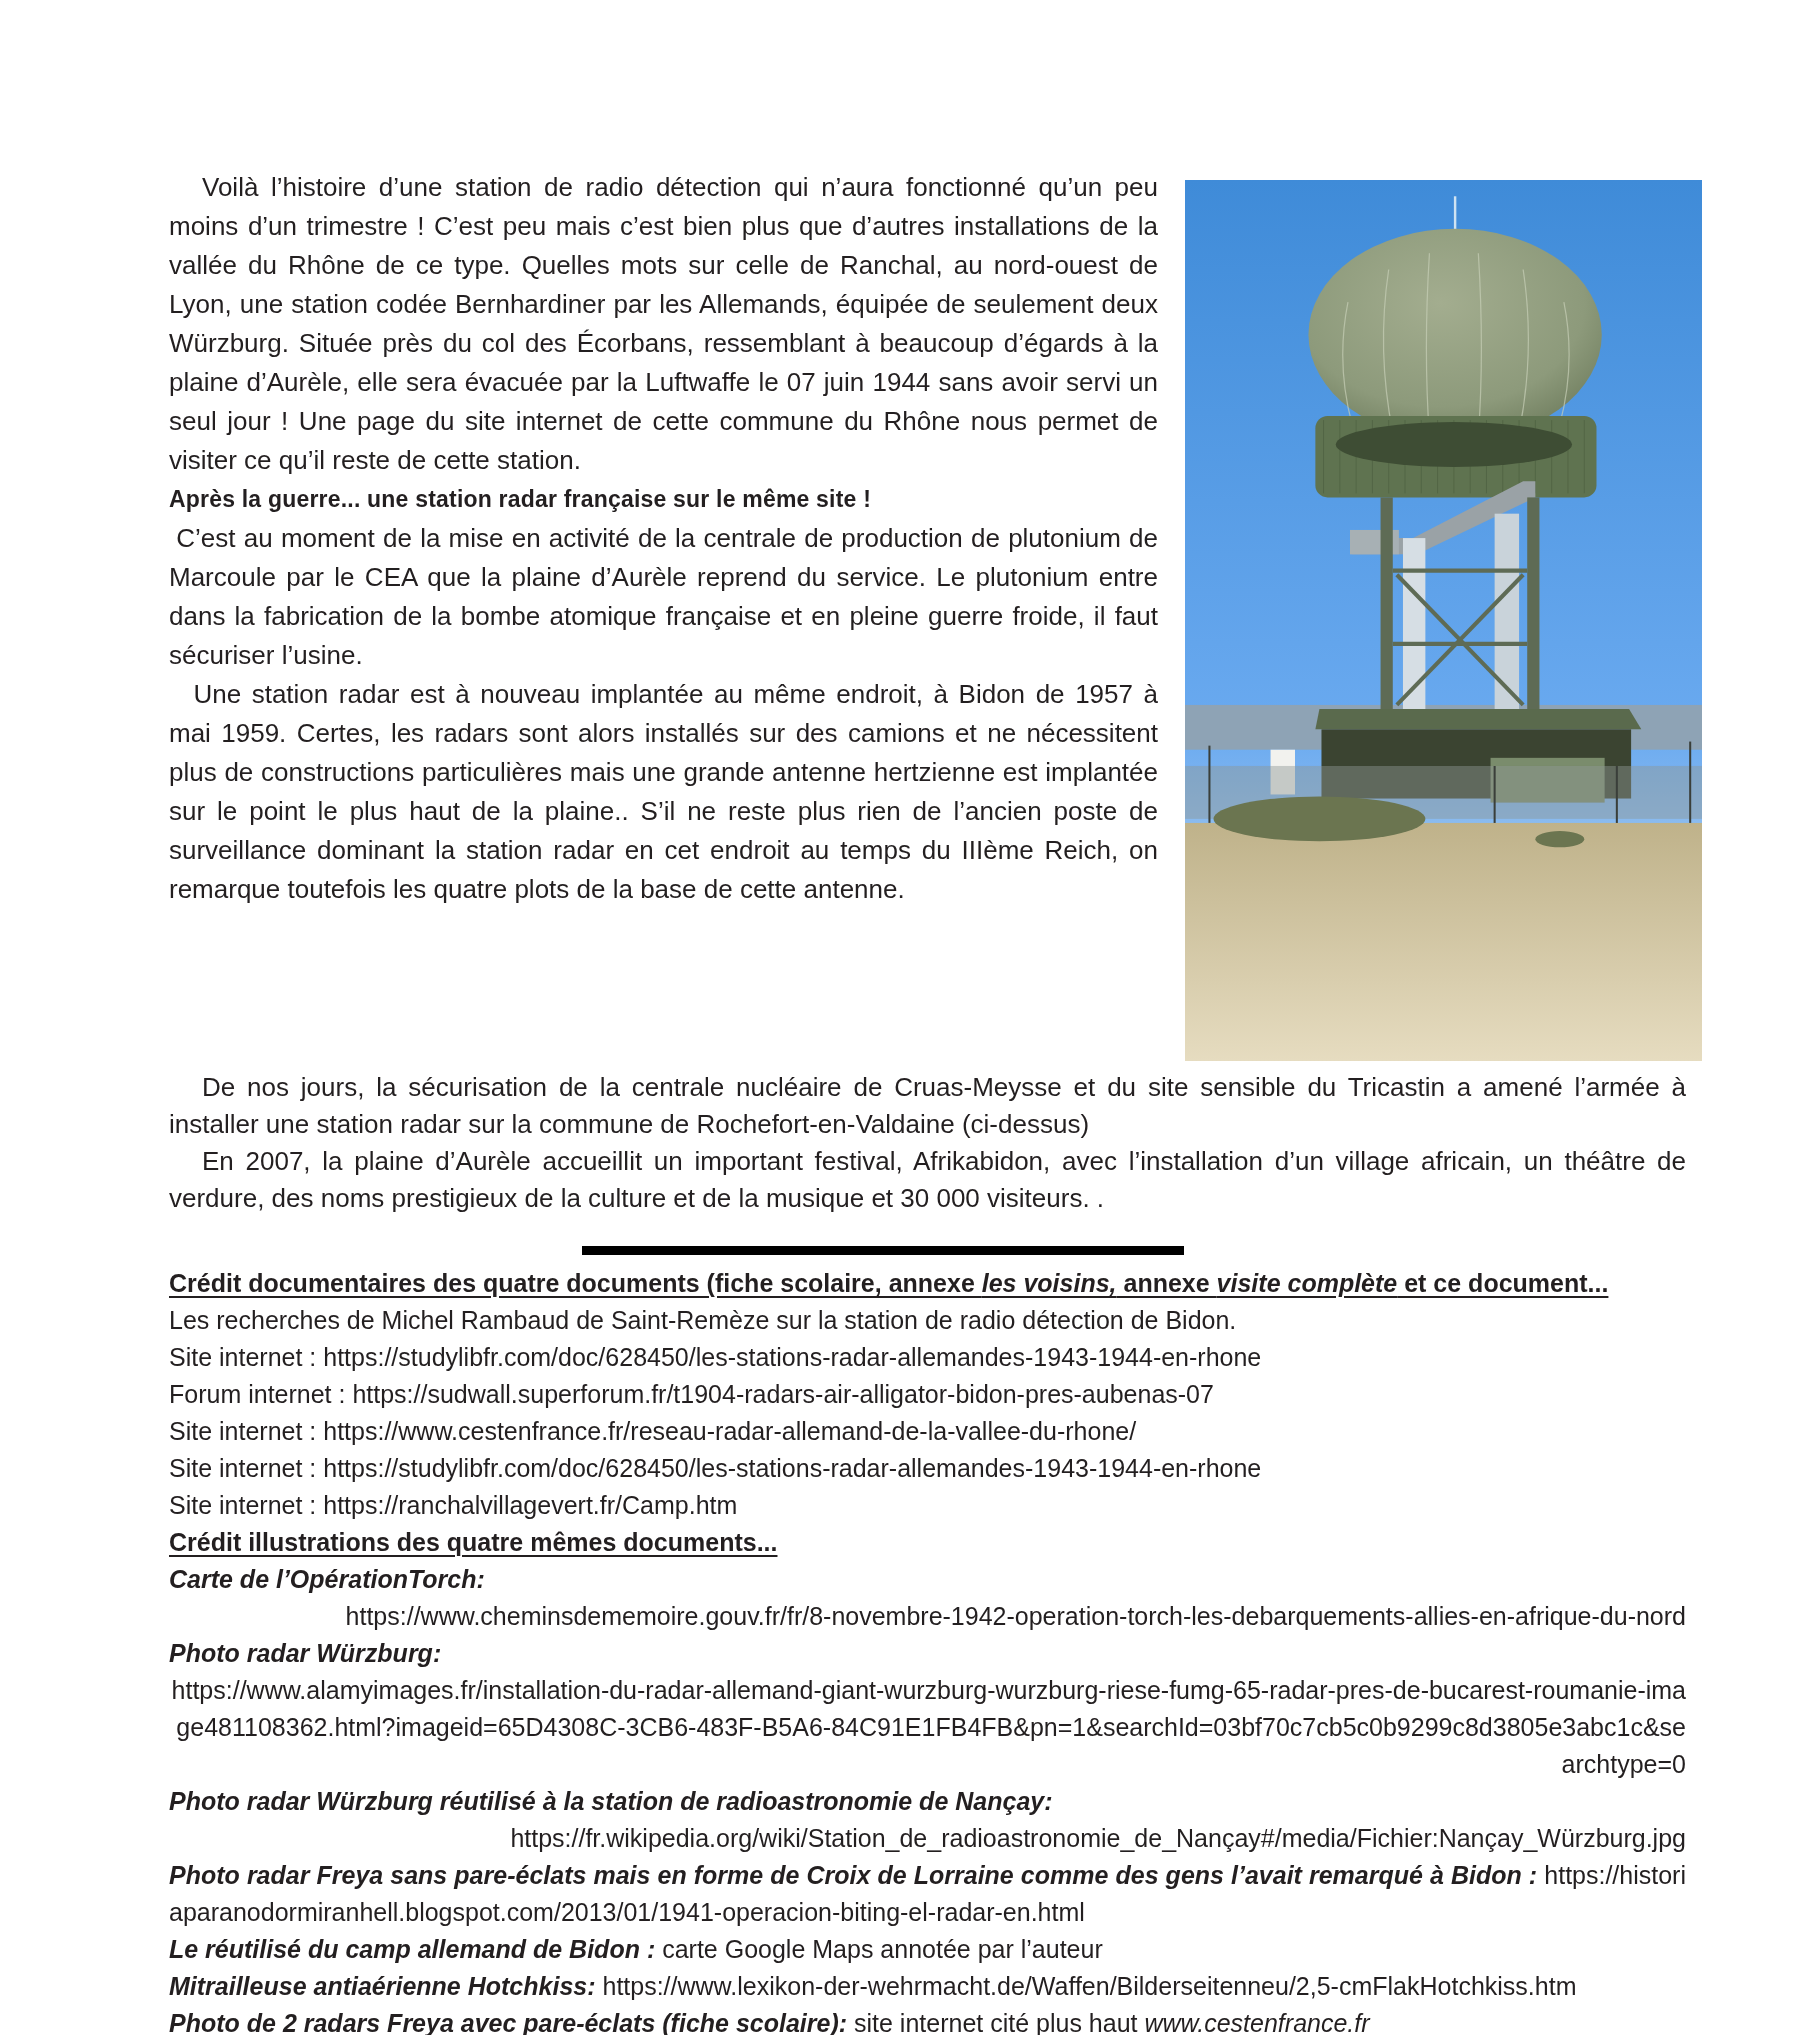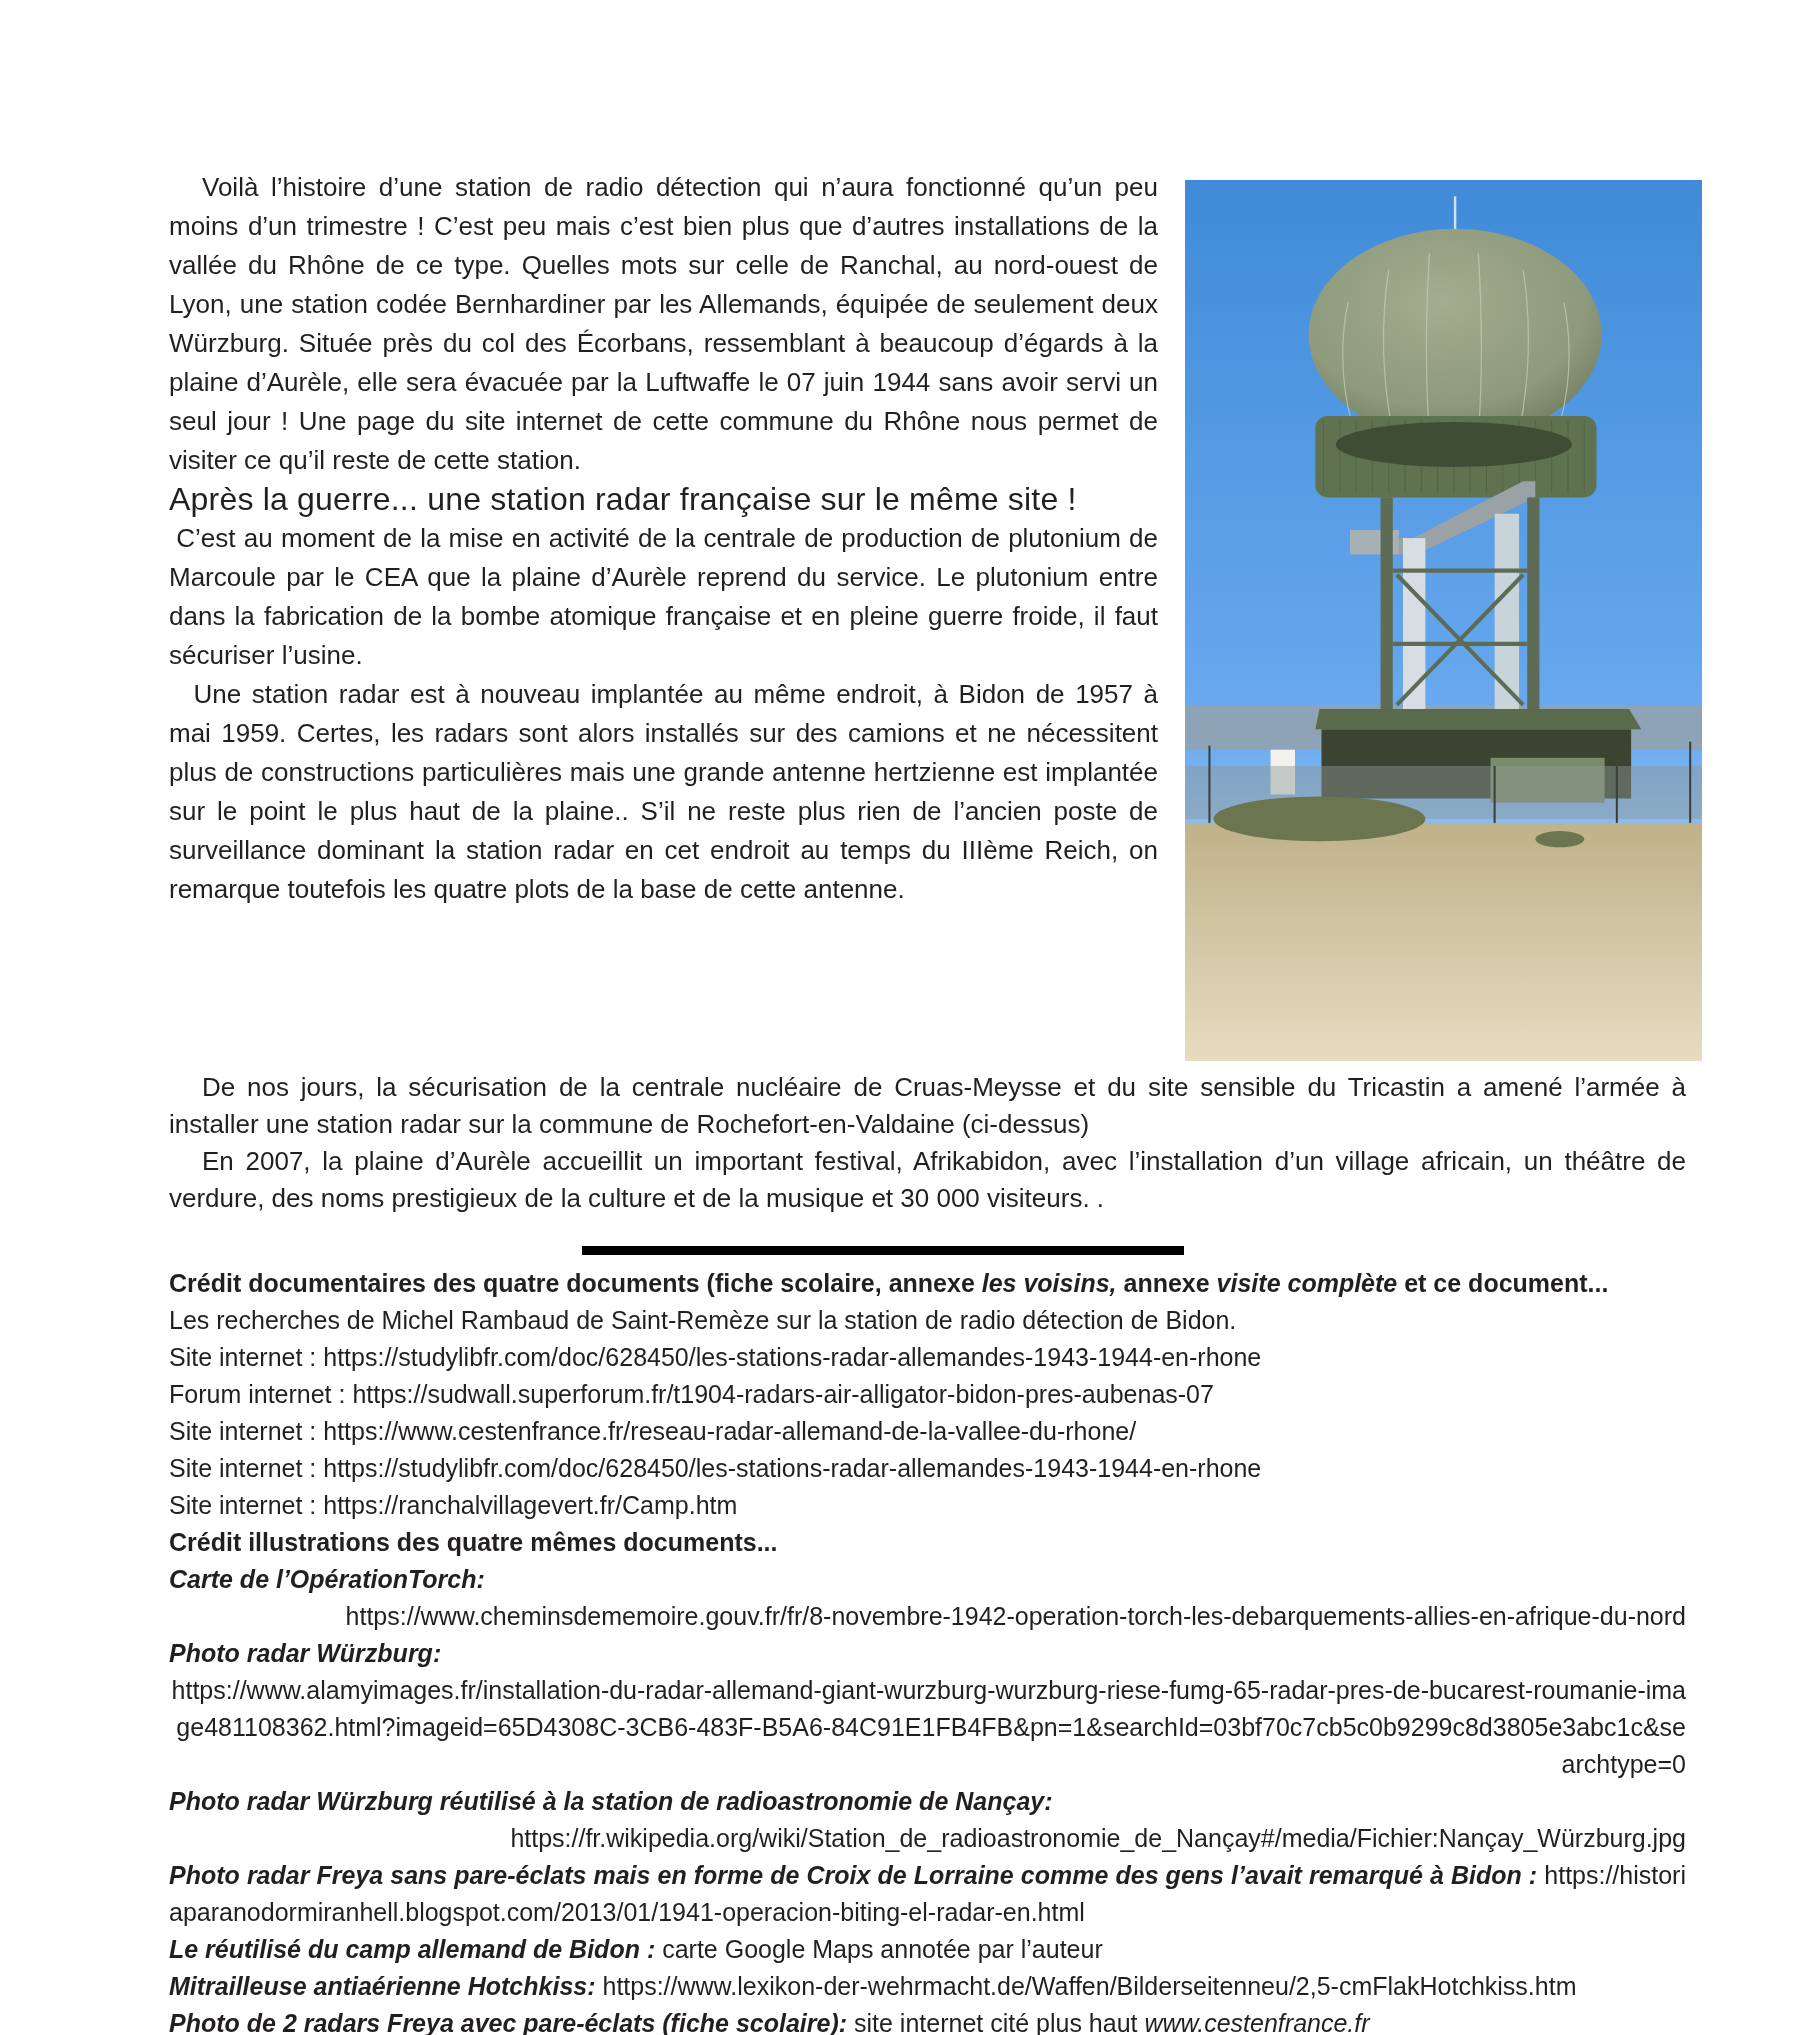--- a/index.html
+++ b/index.html
@@ -7,39 +7,39 @@
          font-family: "Liberation Sans", sans-serif; color: #231f20; }
   .page { position: absolute; left: 0; top: 0; width: 1799px; height: 2544px; }
 
   
   .col-text { position: absolute; left: 169px; top: 168px; width: 989px;
               font-size: 26px; line-height: 39px; text-align: justify; }
   .col-text p { margin: 0; }
   .indent { text-indent: 33px; }
   .indent-s { text-indent: 7.3px; }
   .indent-m { text-indent: 24.4px; }
-  .section-heading { font-weight: normal; font-size: 32px; line-height: 39px; margin: 0;
+  .section-heading { font-weight: bold; font-size: 23px; line-height: 39px; margin: 0;
                      text-align: justify; letter-spacing: 0.2px; }
 
   
   .photo { position: absolute; left: 1185px; top: 180px; width: 517px; height: 881px; overflow: hidden; }
   .photo svg { display: block; width: 100%; height: 100%; }
 
   
   .full-text { position: absolute; left: 169px; top: 1069px; width: 1517px;
                font-size: 26px; line-height: 37px; text-align: justify; }
   .full-text p { margin: 0; }
 
   .separator { position: absolute; left: 582px; top: 1246px; width: 602px; height: 9px; background: #000; }
 
   
   .credits { position: absolute; left: 169px; top: 1265px; width: 1517px;
              font-size: 25px; line-height: 37px; }
   .credits p { margin: 0; text-align: justify; }
-  .credits .heading { font-weight: bold; text-decoration-thickness: 2.4px; text-underline-offset: 4.1px; }
+  .credits .heading { font-weight: bold; text-decoration: underline; text-decoration-thickness: 2.4px; text-underline-offset: 4.1px; }
   .b { font-weight: normal; }
   .bi { font-weight: bold; font-style: italic; }
   .i { font-style: italic; }
   .url { word-break: break-all; }
 </style>
 </head>
 <body>
 
 <div class="page">
 

